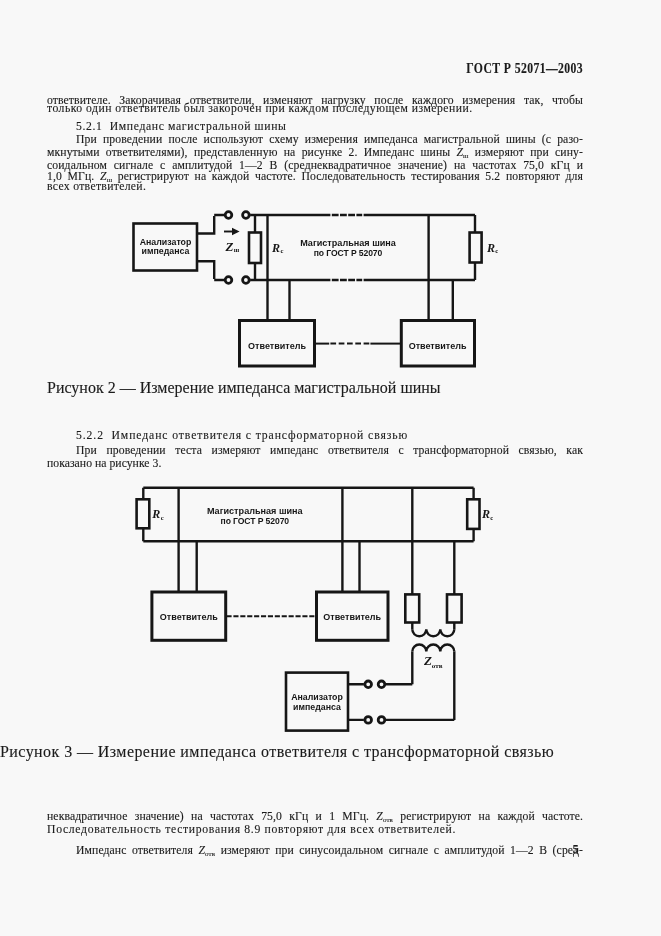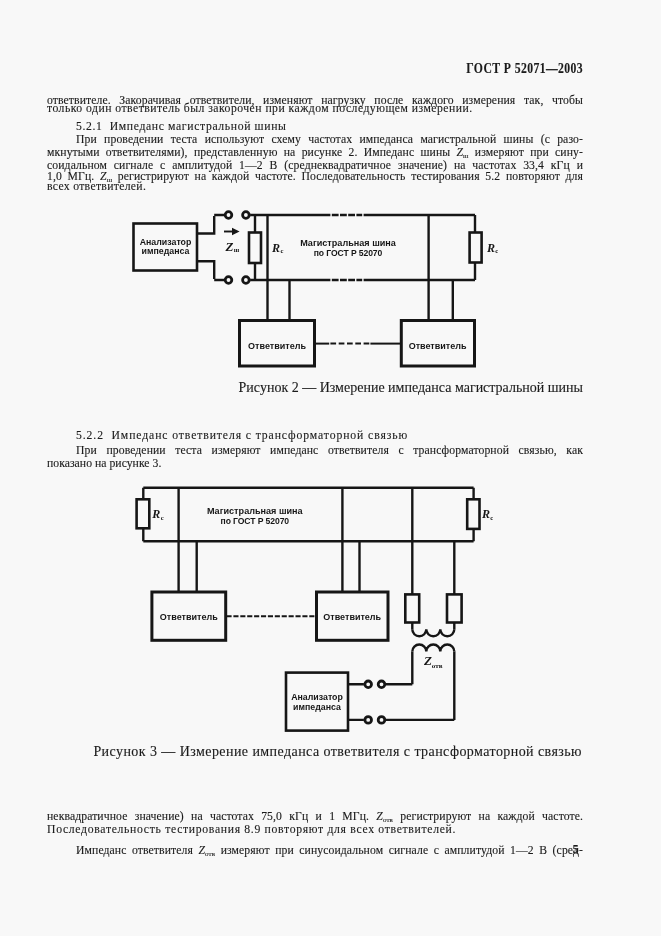--- a/index.html
+++ b/index.html
@@ -6,33 +6,33 @@
   body{width:661px;height:936px;background:#f8f8f8;position:relative;overflow:hidden;
        font-family:"Liberation Serif",serif;color:#1b1b1b;-webkit-text-stroke:0.12px #1b1b1b}
   .ln{position:absolute;left:47px;width:536px;font-size:11.7px;line-height:13px;white-space:nowrap}
   .j{text-align:justify;text-align-last:justify;white-space:normal;letter-spacing:0.1px}
   .ind{text-indent:29px}
   sub.s{font-size:7px;vertical-align:baseline;position:relative;top:2px}
   svg{position:absolute;left:0;top:0}
   .ln,.cap{transform:translateZ(0)}
   .hdr{position:absolute;left:47px;width:536px;text-align:right;font-weight:bold;
        font-size:11.7px;line-height:12px;letter-spacing:0.4px;transform:scaleY(1.3) translateZ(0);transform-origin:50% 90%}
-  .cap{position:absolute;font-size:14px;line-height:13px;text-align:right}
+  .cap{position:absolute;font-size:16px;line-height:13px;text-align:left}
 </style>
 </head>
 <body>
 
 <div class="hdr" style="top:65.2px">ГОСТ Р 52071—2003</div>
 
 <div class="ln j" style="top:93.5px">ответвителе. Закорачивая ответвители, изменяют нагрузку после каждого измерения так, чтобы</div>
 <div class="ln" style="top:102px;letter-spacing:0.48px">только один ответвитель был закорочен при каждом последующем измерении.</div>
 <div class="ln" style="top:120.3px;text-indent:29px;letter-spacing:0.64px">5.2.1&nbsp; Импеданс магистральной шины</div>
-<div class="ln j ind" style="top:133.3px">При проведении теста используют схему частотах импеданса магистральной шины (с разо-</div>
+<div class="ln j ind" style="top:133.3px">При проведении после используют схему измерения импеданса магистральной шины (с разо-</div>
 <div class="ln j" style="top:146.2px">мкнутыми ответвителями), представленную на рисунке 2. Импеданс шины <i>Z</i><sub class="s">ш</sub> измеряют при сину-</div>
-<div class="ln j" style="top:159.1px">соидальном сигнале с амплитудой 1—2 В (среднеквадратичное значение) на частотах 33,4 кГц и</div>
+<div class="ln j" style="top:159.1px">соидальном сигнале с амплитудой 1—2 В (среднеквадратичное значение) на частотах 75,0 кГц и</div>
 <div class="ln j" style="top:170px">1,0 МГц. <i>Z</i><sub class="s">ш</sub> регистрируют на каждой частоте. Последовательность тестирования 5.2 повторяют для</div>
 <div class="ln" style="top:180px;letter-spacing:0.32px">всех ответвителей.</div>
 
 <div class="cap" style="left:47px;width:536px;top:380.5px">Рисунок 2 — Измерение импеданса магистральной шины</div>
 
 <div class="ln" style="top:429px;text-indent:29px;letter-spacing:0.9px">5.2.2&nbsp; Импеданс ответвителя с трансформаторной связью</div>
 <div class="ln j ind" style="top:444.1px">При проведении теста измеряют импеданс ответвителя с трансформаторной связью, как</div>
 <div class="ln" style="top:457px;letter-spacing:0.04px">показано на рисунке 3.</div>
 
 <div class="cap" style="left:0px;width:582px;top:744.5px;letter-spacing:0.43px">Рисунок 3 — Измерение импеданса ответвителя с трансформаторной связью</div>

